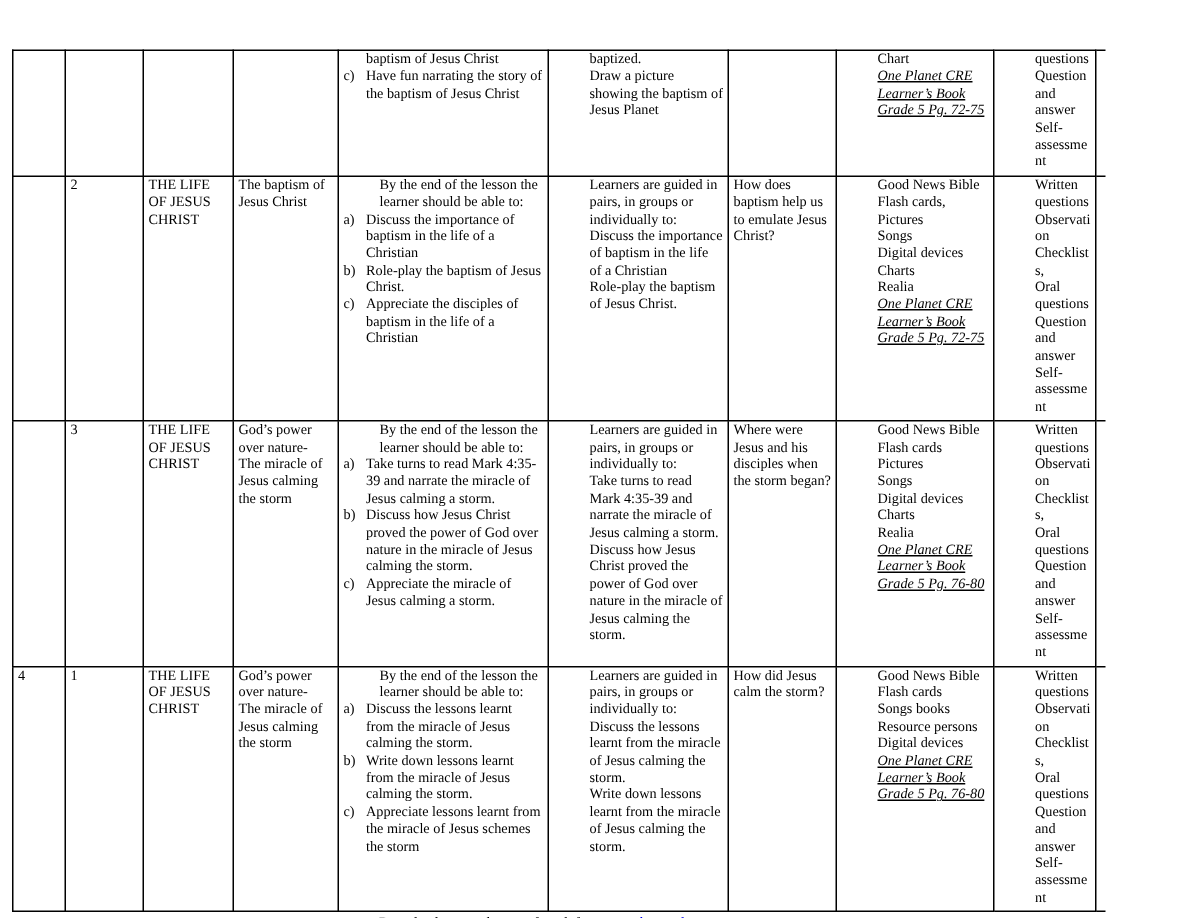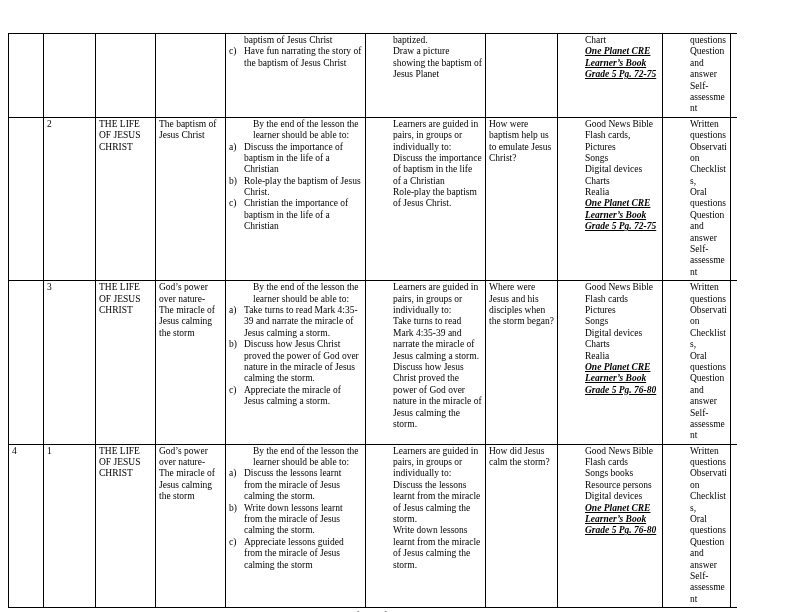--- a/index.html
+++ b/index.html
@@ -19,21 +19,21 @@
     word-wrap:break-word;
   }
   tr.r1{height:62px;}
   tr.r2{height:133px;}
   tr.r3{height:157px;}
   tr.r4{height:138px;}
   .para{margin:0;padding-left:24px;}
   .li{display:flex;}
   .li-label{flex:0 0 15px;}
   .li-text{flex:1;}
-  .ref{font-weight:bold;font-style:italic;text-decoration:underline;}
+  .ref{font-weight:normal;font-style:italic;text-decoration:underline;}
   .footer{text-align:center;margin-top:3px;}
   .footer a{color:#0000ee;text-decoration:underline;cursor:pointer;}
   .rule{margin:9px 0 0 55px;width:681px;border-top:1px solid #a9a9a9;}
   .pagenum{text-align:center;margin-top:21px;}
 </style>
 </head>
 <body>
 
 <div class="page">
 
@@ -92,29 +92,29 @@
             <div class="li">
               <span class="li-label">a)</span>
               <span class="li-text">Discuss the importance of baptism in the life of a Christian</span>
             </div>
             <div class="li">
               <span class="li-label">b)</span>
               <span class="li-text">Role-play the baptism of Jesus Christ.</span>
             </div>
             <div class="li">
               <span class="li-label">c)</span>
-              <span class="li-text">Christian the importance of baptism in the life of a Christian</span>
+              <span class="li-text">Appreciate the disciples of baptism in the life of a Christian</span>
             </div>
           </td>
         <td>
             <div class="para">Learners are guided in pairs, in groups or individually to:</div>
             <div class="para">Discuss the importance of baptism in the life of a Christian</div>
             <div class="para">Role-play the baptism of Jesus Christ.</div>
           </td>
-        <td>How were baptism help us to emulate Jesus Christ?</td>
+        <td>How does baptism help us to emulate Jesus Christ?</td>
         <td>
             <div class="para">Good News Bible</div>
             <div class="para">Flash cards,</div>
             <div class="para">Pictures</div>
             <div class="para">Songs</div>
             <div class="para">Digital devices</div>
             <div class="para">Charts</div>
             <div class="para">Realia</div>
             <div class="para ref">One Planet CRE Learner’s Book Grade 5 Pg. 72-75</div>
           </td>
@@ -182,21 +182,21 @@
             <div class="li">
               <span class="li-label">a)</span>
               <span class="li-text">Discuss the lessons learnt from the miracle of Jesus calming the storm.</span>
             </div>
             <div class="li">
               <span class="li-label">b)</span>
               <span class="li-text">Write down lessons learnt from the miracle of Jesus calming the storm.</span>
             </div>
             <div class="li">
               <span class="li-label">c)</span>
-              <span class="li-text">Appreciate lessons guided from the miracle of Jesus calming the storm</span>
+              <span class="li-text">Appreciate lessons learnt from the miracle of Jesus schemes the storm</span>
             </div>
           </td>
         <td>
             <div class="para">Learners are guided in pairs, in groups or individually to:</div>
             <div class="para">Discuss the lessons learnt from the miracle of Jesus calming the storm.</div>
             <div class="para">Write down lessons learnt from the miracle of Jesus calming the storm.</div>
           </td>
         <td>How did Jesus calm the storm?</td>
         <td>
             <div class="para">Good News Bible</div>

